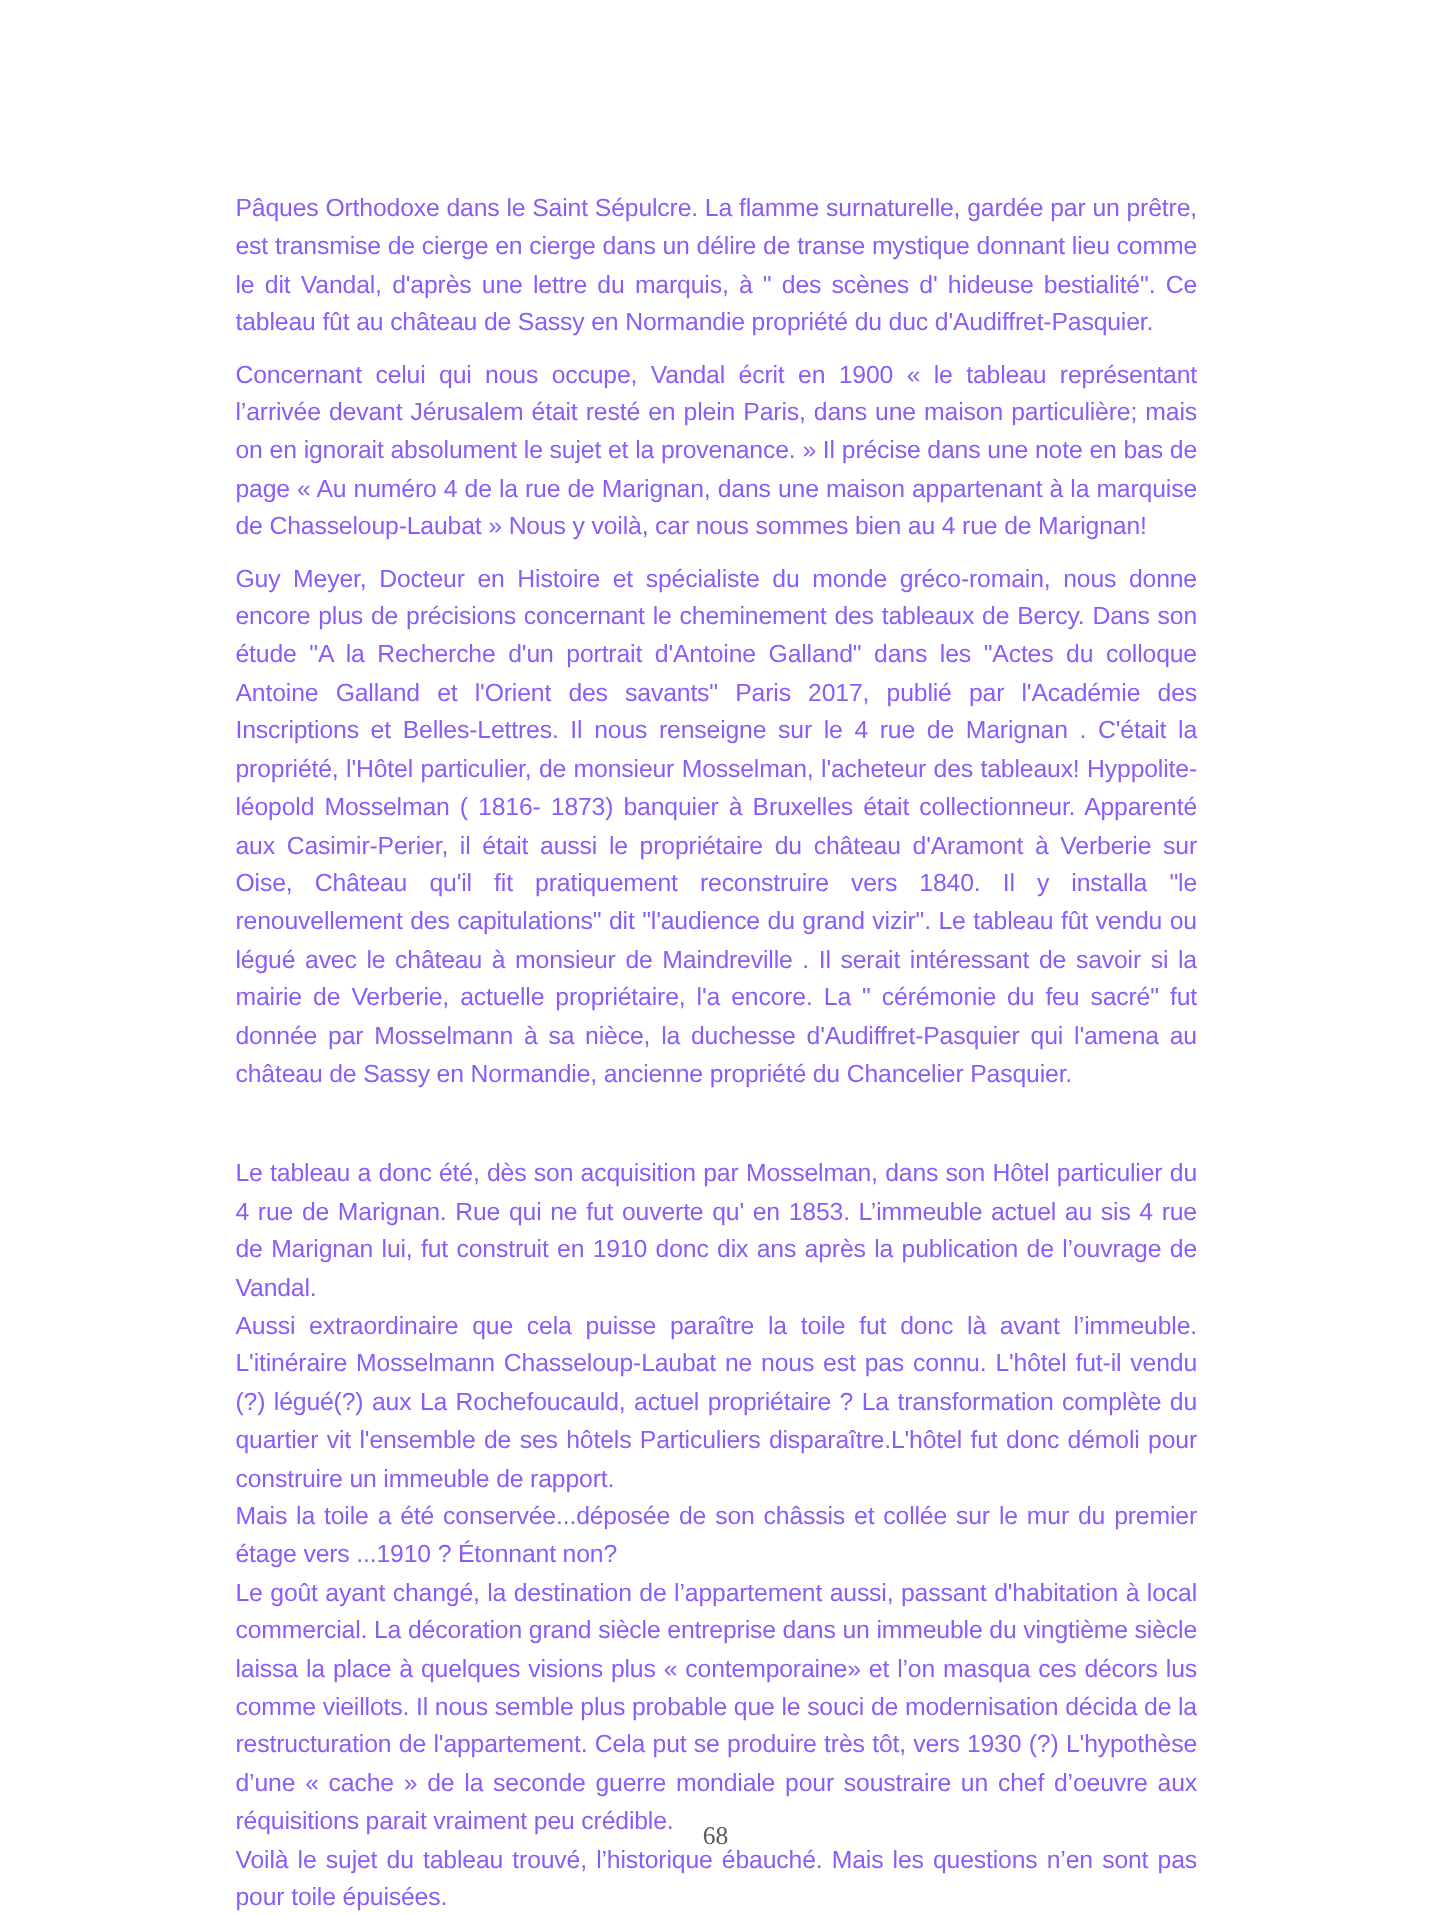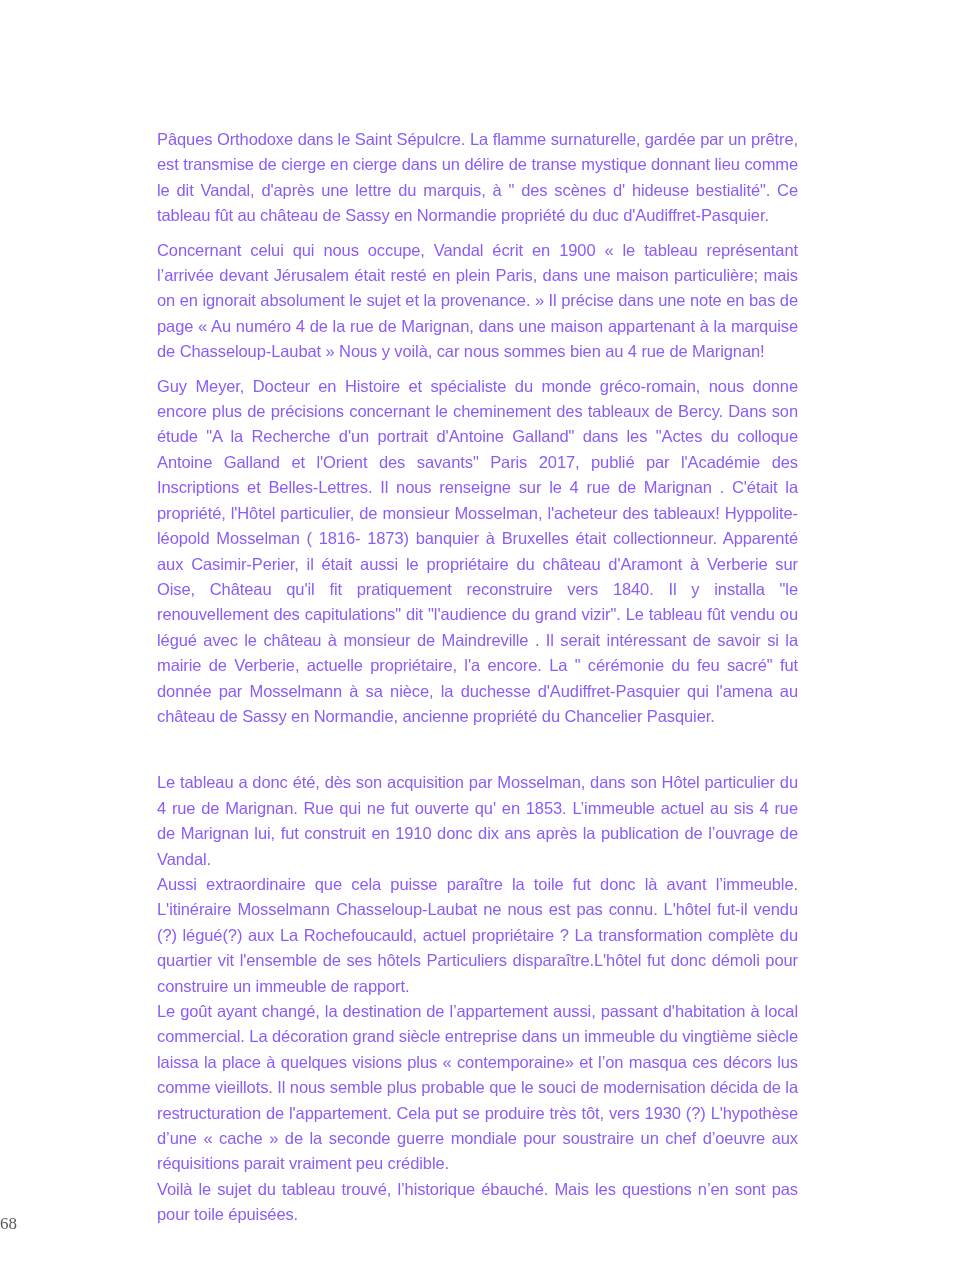--- a/index.html
+++ b/index.html
@@ -35,20 +35,21 @@
   }
   .block p {
     margin: 0;
     padding: 0;
   }
   .page-number {
     position: absolute;
     left: 0;
     top: 1214px;
     width: 100%;
+    text-align: center;
     font-family: "Liberation Serif", "DejaVu Serif", serif;
     font-size: 17px;
     color: #5a5a5a;
   }
 </style>
 </head>
 <body>
 
 <div class="page">
 
@@ -62,20 +63,21 @@
       <p>Concernant celui qui nous occupe, Vandal écrit en 1900 « le tableau représentant l’arrivée devant Jérusalem était resté en plein Paris, dans une maison particulière; mais on en ignorait absolument le sujet et la provenance. » Il précise dans une note en bas de page «  Au numéro 4 de la rue de Marignan, dans une maison appartenant à la marquise de Chasseloup-Laubat » Nous y voilà, car nous sommes bien au 4 rue de Marignan!</p>
     </div>
 
     <div class="block">
       <p>Guy Meyer,  Docteur en Histoire et spécialiste du monde gréco-romain, nous donne encore plus de précisions concernant le cheminement des tableaux de Bercy. Dans son étude "A la Recherche d'un portrait d'Antoine Galland" dans les "Actes du colloque Antoine Galland et l'Orient des savants" Paris 2017, publié par l'Académie des Inscriptions et Belles-Lettres. Il nous renseigne sur le 4 rue de Marignan . C'était la propriété, l'Hôtel particulier, de monsieur Mosselman, l'acheteur des tableaux! Hyppolite-léopold Mosselman ( 1816- 1873) banquier à Bruxelles était collectionneur. Apparenté aux Casimir-Perier, il était aussi le propriétaire du château d'Aramont à Verberie sur Oise, Château qu'il fit pratiquement reconstruire vers 1840. Il y installa "le renouvellement des capitulations" dit "l'audience du grand vizir". Le tableau fût vendu ou légué avec le château à monsieur de Maindreville . Il serait intéressant de savoir si la mairie de Verberie, actuelle propriétaire, l'a encore. La " cérémonie du feu sacré" fut donnée par Mosselmann à sa nièce, la duchesse d'Audiffret-Pasquier qui l'amena au château de Sassy en Normandie, ancienne propriété du Chancelier Pasquier.</p>
     </div>
 
     <div class="block">
       <p>Le tableau a donc été, dès son acquisition par Mosselman, dans son Hôtel particulier du 4 rue de Marignan. Rue qui ne fut ouverte qu' en 1853. L’immeuble actuel au sis 4 rue de Marignan lui, fut construit en 1910 donc dix ans après la publication de l’ouvrage de Vandal.</p>
       <p>Aussi extraordinaire que cela puisse paraître la toile fut donc là avant l’immeuble. L'itinéraire Mosselmann Chasseloup-Laubat ne nous est pas connu. L'hôtel fut-il vendu (?) légué(?) aux La Rochefoucauld, actuel propriétaire ? La transformation complète du quartier vit l'ensemble de ses hôtels Particuliers disparaître.L'hôtel fut donc démoli pour construire un immeuble de rapport.</p>
+      <p>Mais la toile a été conservée...déposée de son châssis et collée sur le mur du premier étage vers ...1910 ? Étonnant non?</p>
       <p>Le goût ayant changé, la destination de l’appartement aussi, passant d'habitation à local commercial. La décoration grand siècle entreprise dans un immeuble du vingtième siècle laissa la place à quelques visions plus « contemporaine» et l’on masqua ces décors lus comme vieillots. Il nous semble plus probable que le souci de modernisation décida de la restructuration de l'appartement. Cela put se produire très tôt, vers 1930 (?) L'hypothèse d’une « cache » de la seconde guerre mondiale pour soustraire un chef d’oeuvre aux réquisitions parait vraiment peu crédible.</p>
       <p>Voilà le sujet du tableau trouvé, l’historique ébauché. Mais les questions n’en sont pas pour toile épuisées.</p>
     </div>
 
   </div>
 
   <div class="page-number">68</div>
 
 </div>
 

